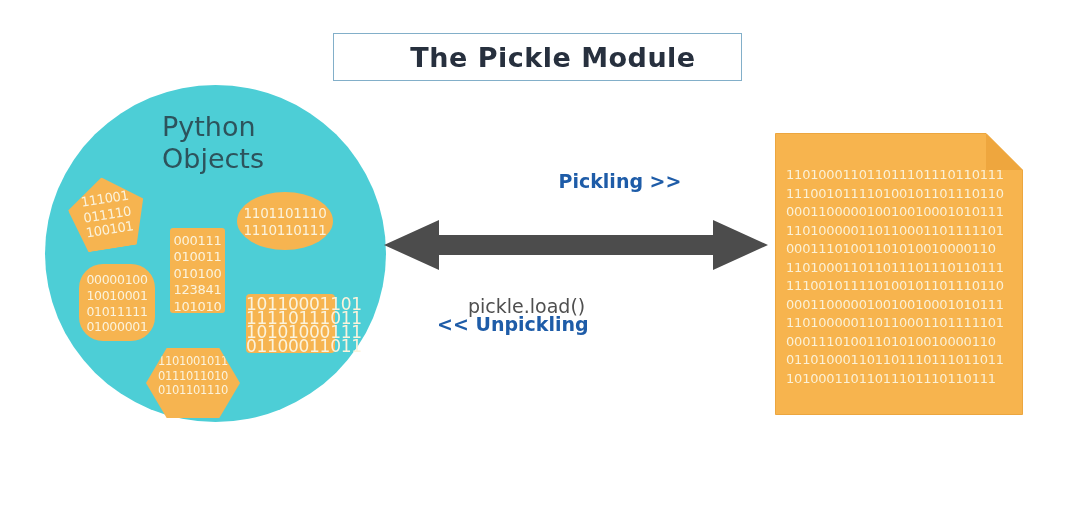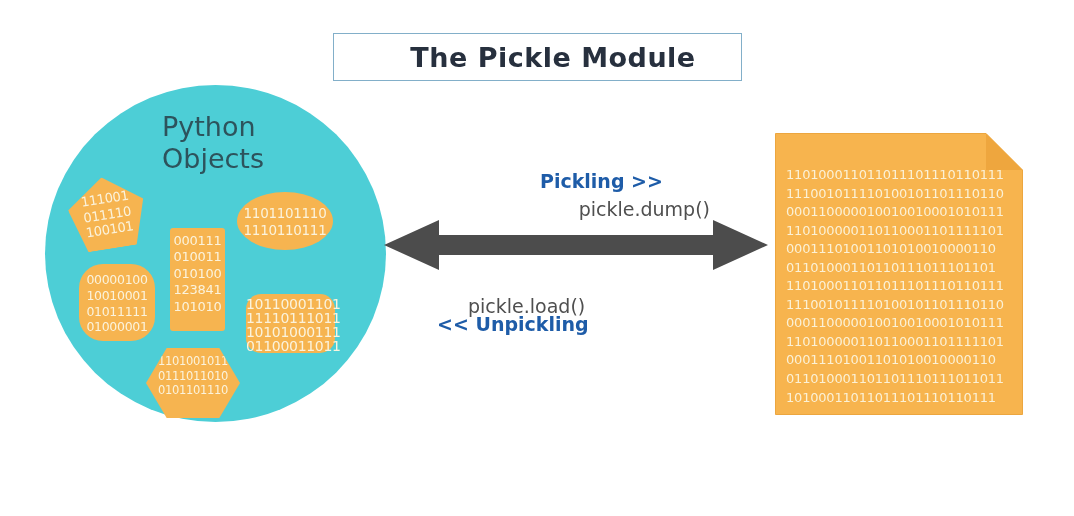--- a/index.html
+++ b/index.html
@@ -39,42 +39,42 @@
     left:69px;top:177px;width:76px;height:72px;
     clip-path:polygon(50% 0%,100% 38%,82% 100%,18% 100%,0% 38%);
     transform:rotate(-9deg);
     font-size:13px;line-height:15.5px;padding-top:14px;box-sizing:border-box;
   }
   .shape-ellipse{
     left:237px;top:192px;width:96px;height:58px;border-radius:50%;
     font-size:13.5px;line-height:17px;padding-top:13px;box-sizing:border-box;
   }
   .shape-rect{
-    left:170px;top:228px;width:55px;height:103px;border-radius:3px;
+    left:170px;top:228px;width:55px;height:85px;border-radius:3px;
     font-size:13px;line-height:16.4px;padding-top:5px;box-sizing:border-box;
   }
   .shape-blob{
     left:79px;top:264px;width:76px;height:77px;border-radius:24px;
     font-size:12.5px;line-height:15.8px;padding-top:8px;box-sizing:border-box;
   }
   .shape-rrect{
-    left:246px;top:294px;width:89px;height:59px;border-radius:15px;
-    font-size:14px;line-height:14px;padding-top:3px;box-sizing:border-box;
+    left:246px;top:294px;width:89px;height:59px;border-radius:4px;
+    font-size:17px;line-height:14px;padding-top:3px;box-sizing:border-box;
   }
   .shape-hexagon{
     left:146px;top:348px;width:94px;height:70px;
     clip-path:polygon(22% 0%,78% 0%,100% 50%,78% 100%,22% 100%,0% 50%);
     font-size:11.5px;line-height:14.6px;padding-top:6px;box-sizing:border-box;
   }
 
   
   .arrow-svg{left:384px;top:218px;width:384px;height:54px;}
   .lbl-blue{font-size:19px;font-weight:bold;color:#1E5CA8;}
   .lbl-code{font-size:19px;color:#4F4F4F;}
-  .pickling-label{left:540px;top:170px;width:160px;text-align:left;}
+  .pickling-label{left:540px;top:170px;width:160px;text-align:center;}
   .pickling-code{left:530px;top:198px;width:180px;text-align:right;}
   .unpickling-label{left:437px;top:266px;margin-top:47px;}
   .unpickling-code{left:468px;top:295px;}
 
   
   .doc{left:775px;top:133px;width:248px;height:282px;}
   .doc-svg{position:absolute;left:0;top:0;width:248px;height:282px;}
   .doc-text{
     position:absolute;left:11px;top:33px;width:228px;
     font-size:13px;line-height:18.55px;color:#FBF1D6;letter-spacing:-0.2px;
@@ -131,36 +131,34 @@
     <div>1101001011</div>
     <div>0111011010</div>
     <div>0101101110</div>
   </div>
 
   <svg class="abs arrow-svg" viewBox="0 0 384 54" aria-hidden="true">
     <polygon points="0,27 55,2 55,17 329,17 329,2 384,27 329,52 329,37 55,37 55,52" fill="#4C4C4C"></polygon>
   </svg>
 
   <div class="abs lbl-blue pickling-label">Pickling &gt;&gt;</div>
-  <div class="abs lbl-code pickling-code">pickle.dump()</div>
   <div class="abs lbl-blue unpickling-label">&lt;&lt; Unpickling</div>
   <div class="abs lbl-code unpickling-code">pickle.load()</div>
 
   <div class="abs doc">
     <svg class="doc-svg" viewBox="0 0 248 282" aria-hidden="true">
       <path d="M0.5,0.5 L211,0.5 L247.5,37 L247.5,281.5 L0.5,281.5 Z" fill="#F7B44E" stroke="#ECA63F" stroke-width="1"></path>
       <path d="M211,0.5 L211,37 L247.5,37 Z" fill="#EEA63E"></path>
     </svg>
     <div class="doc-text">
       <div>110100011011011101110110111</div>
       <div>111001011110100101101110110</div>
       <div>000110000010010010001010111</div>
       <div>110100000110110001101111101</div>
       <div>00011101001101010010000110</div>
-      <div>01101000110110111011101101</div>
       <div>110100011011011101110110111</div>
       <div>111001011110100101101110110</div>
       <div>000110000010010010001010111</div>
       <div>110100000110110001101111101</div>
       <div>00011101001101010010000110</div>
       <div>011010001101101110111011011</div>
       <div>10100011011011101110110111</div>
     </div>
   </div>
 

